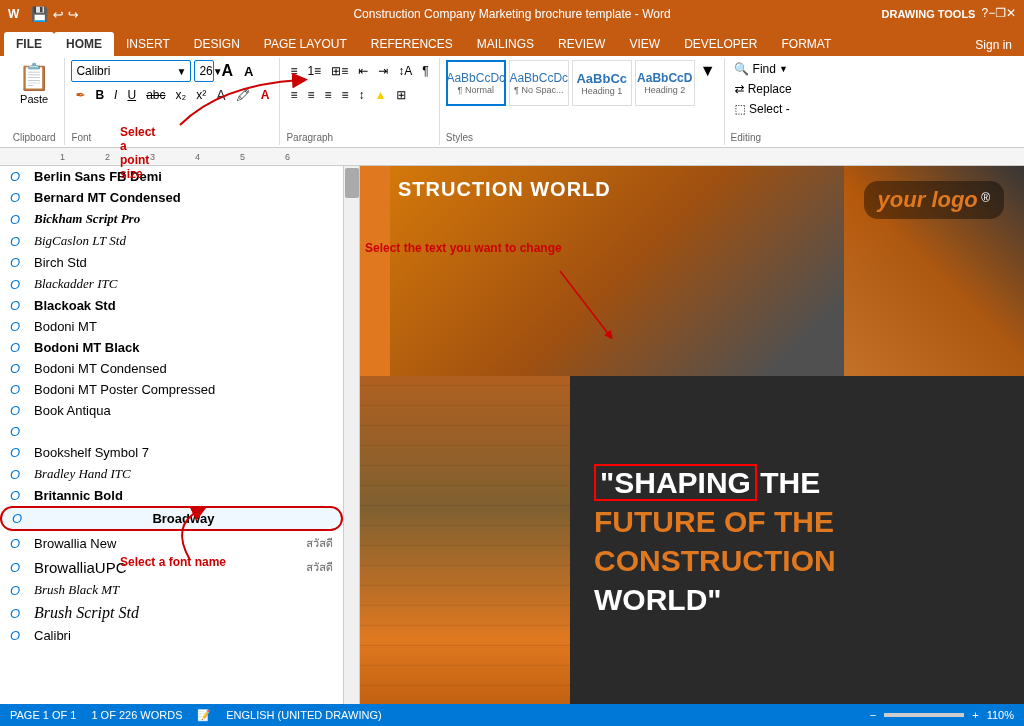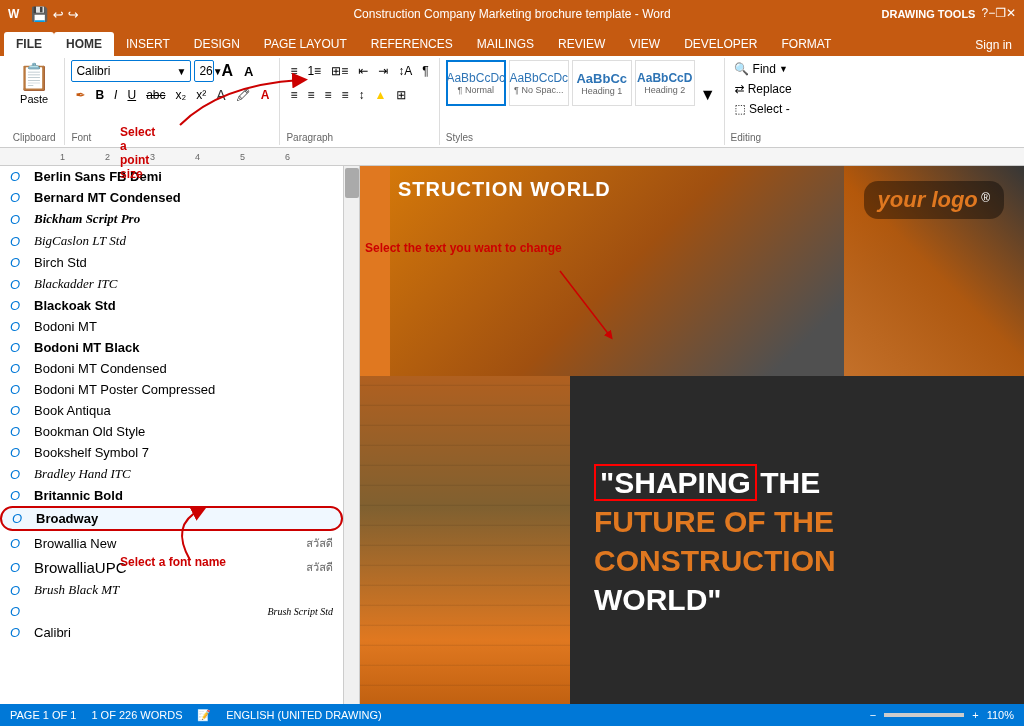--- a/index.html
+++ b/index.html
@@ -121,21 +121,21 @@
       gap: 2px;
     }
 
     
     .styles-group {
       display: flex;
       flex-direction: column;
       padding: 2px 6px;
       border-right: 1px solid #ddd;
     }
-    .styles-row { display: flex; gap: 3px; align-items: flex-end; }
+    .styles-row { display: flex; gap: 3px; align-items: flex-start; }
     .style-box {
       border: 1px solid #ddd;
       width: 60px;
       height: 46px;
       display: flex;
       flex-direction: column;
       align-items: center;
       justify-content: center;
       font-size: 10px;
       cursor: pointer;
@@ -422,61 +422,60 @@
       <span style="font-size:13px;flex:1;">Bodoni MT Poster Compressed</span>
 
     </div>
         <div class="font-list-item">
       <span style="color:#0078d7;font-style:italic;font-size:13px;width:16px;">O</span>
       <span style="font-size:13px;flex:1;">Book Antiqua</span>
 
     </div>
         <div class="font-list-item">
       <span style="color:#0078d7;font-style:italic;font-size:13px;width:16px;">O</span>
-      <span style="font-size:13px;flex:1;">Bookman Old Style</span>
 
     </div>
         <div class="font-list-item">
       <span style="color:#0078d7;font-style:italic;font-size:13px;width:16px;">O</span>
       <span style="font-size:13px;flex:1;">Bookshelf Symbol 7</span>
 
     </div>
         <div class="font-list-item">
       <span style="color:#0078d7;font-style:italic;font-size:13px;width:16px;">O</span>
       <span style="font-style:italic;font-family:cursive;font-size:13px;flex:1;">Bradley Hand ITC</span>
 
     </div>
         <div class="font-list-item">
       <span style="color:#0078d7;font-style:italic;font-size:13px;width:16px;">O</span>
       <span style="font-weight:bold;font-size:13px;flex:1;">Britannic Bold</span>
 
     </div>
         <div class="font-list-item selected" style="border: 2px solid rgb(204, 0, 0); border-radius: 50px; background: rgb(240, 248, 255);">
       <span style="color:#0078d7;font-style:italic;font-size:13px;width:16px;">O</span>
-      <span style="font-weight:bold;font-size:13px;flex:1;">Broadway</span>
+      <span style="font-weight:bold;font-size:13px;flex:1;text-align:center;">Broadway</span>
 
     </div>
         <div class="font-list-item">
       <span style="color:#0078d7;font-style:italic;font-size:13px;width:16px;">O</span>
       <span style="font-size:13px;flex:1;">Browallia New</span>
       <span style="color:#666;font-size:11px;">สวัสดี</span>
     </div>
         <div class="font-list-item">
       <span style="color:#0078d7;font-style:italic;font-size:13px;width:16px;">O</span>
       <span style="font-size:15px;flex:1;">BrowalliaUPC</span>
       <span style="color:#666;font-size:11px;">สวัสดี</span>
     </div>
         <div class="font-list-item">
       <span style="color:#0078d7;font-style:italic;font-size:13px;width:16px;">O</span>
       <span style="font-style:italic;font-family:cursive;font-size:13px;flex:1;">Brush Black MT</span>
 
     </div>
         <div class="font-list-item">
       <span style="color:#0078d7;font-style:italic;font-size:13px;width:16px;">O</span>
-      <span style="font-style:italic;font-family:cursive;font-size:10px;flex:1;text-align:right;">Brush Script Std</span>
+      <span style="font-style:italic;font-family:cursive;font-size:16px;flex:1;">Brush Script Std</span>
 
     </div>
         <div class="font-list-item">
       <span style="color:#0078d7;font-style:italic;font-size:13px;width:16px;">O</span>
       <span style="font-size:13px;flex:1;">Calibri</span>
 
     </div>
       </div>
 
     <div style="position:absolute;right:0;top:0;bottom:0;width:16px;background:#f0f0f0;border-left:1px solid #ccc;">

